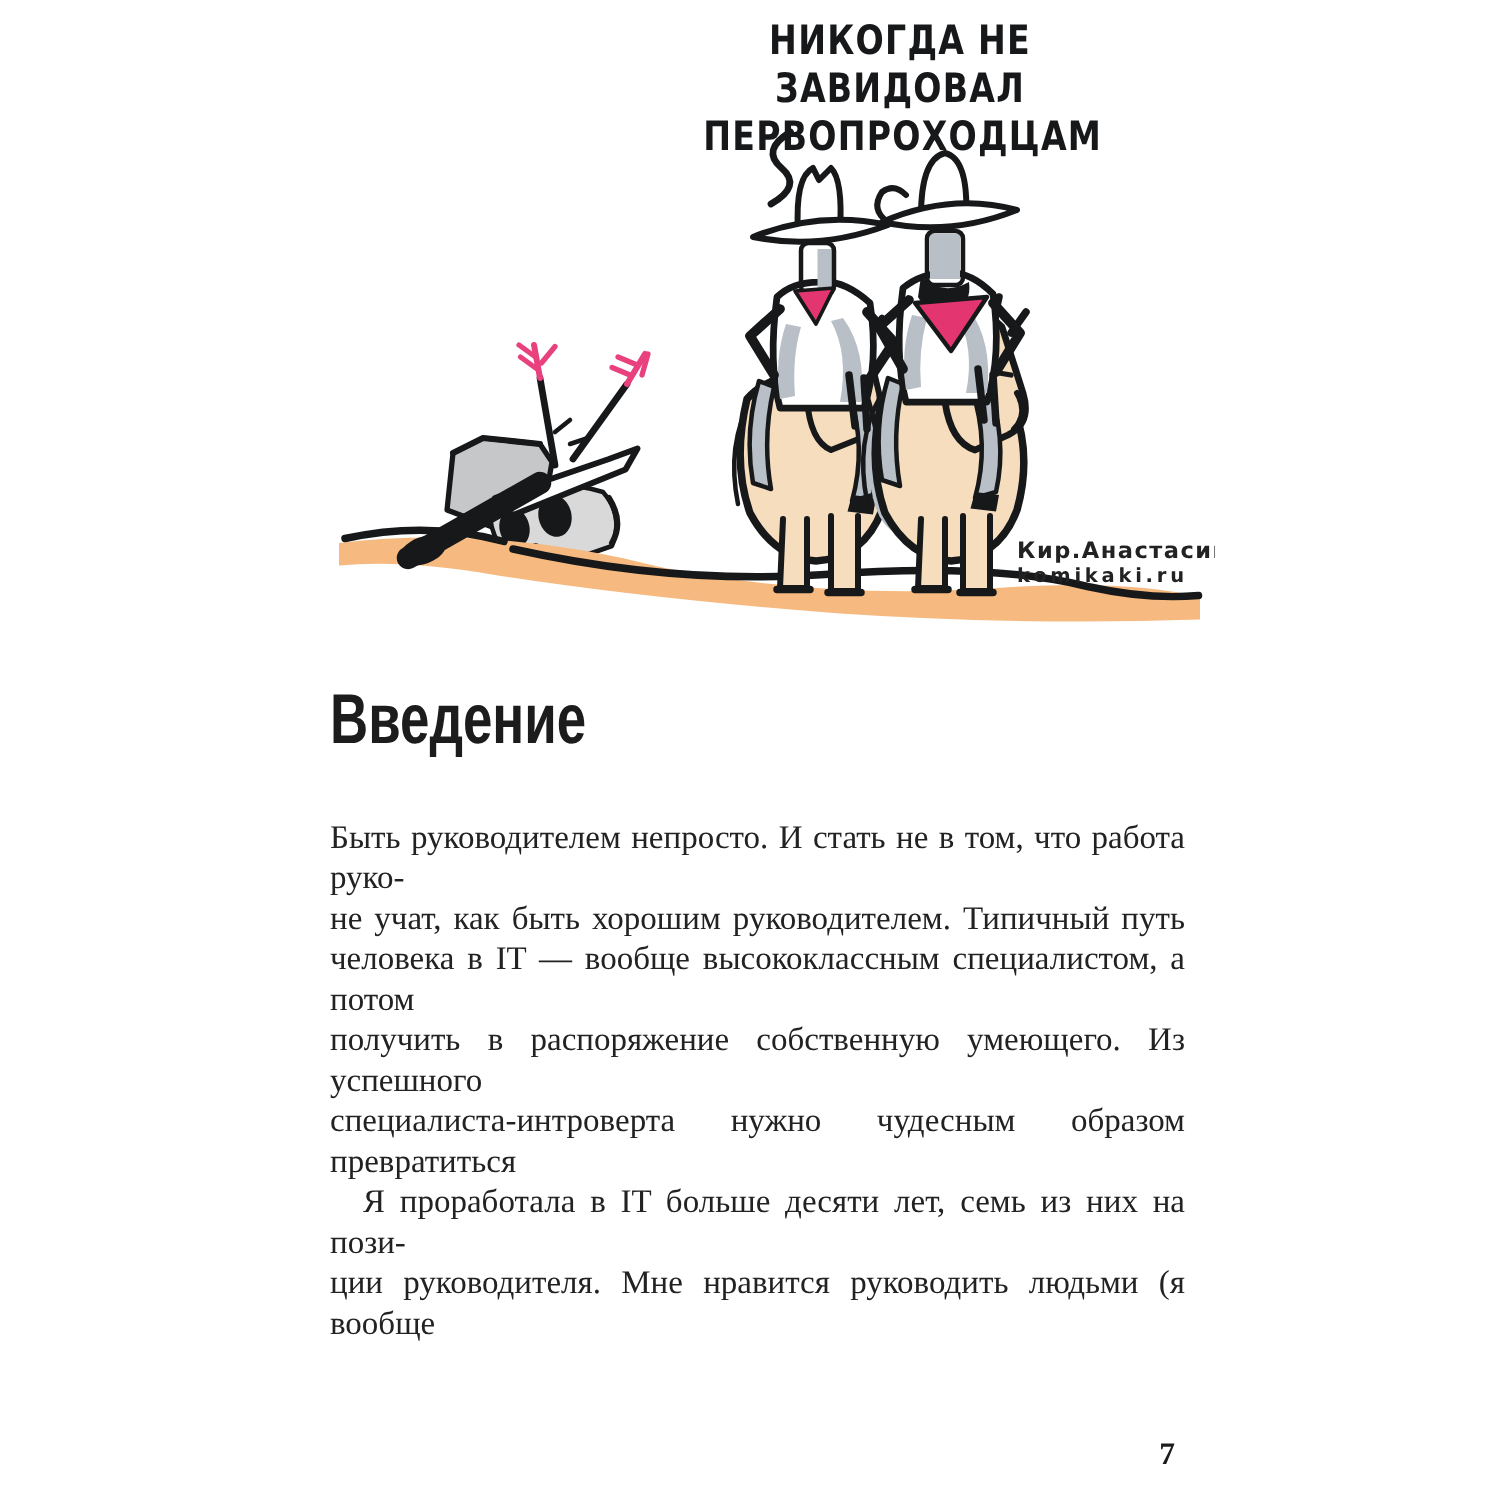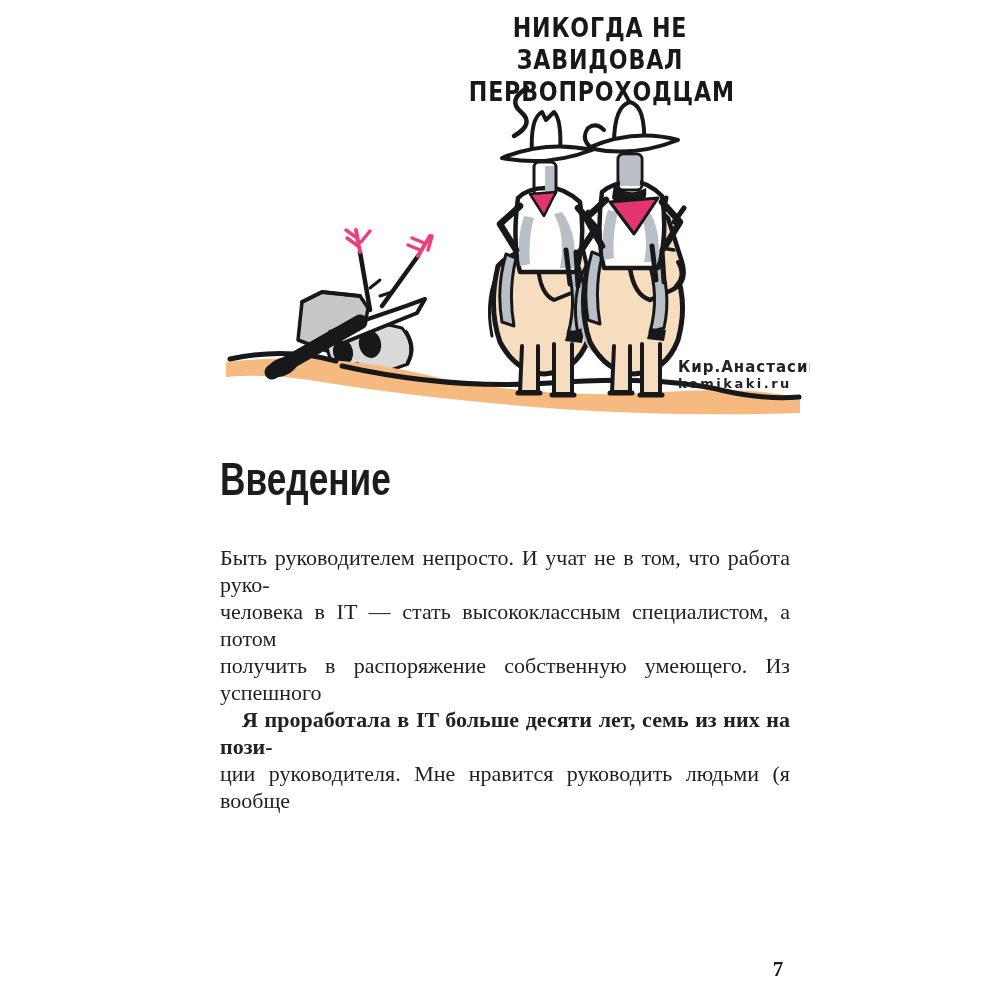--- a/index.html
+++ b/index.html
@@ -37,21 +37,21 @@
     font-size:47px; line-height:1; color:#1c1c1c;
     transform:scaleX(0.75); transform-origin:left center; white-space:nowrap;
   }
   
   .body-text {
     position:absolute; left:220px; top:544px; width:570px;
     font-size:22px; line-height:27px; color:#222222;
   }
   .body-text .line { text-align:justify; text-align-last:justify; }
   .body-text .line.para-end { text-align-last:auto; }
-  .body-text .line.indent { text-indent:22px;font-weight:bold; }
+  .body-text .line.indent { text-indent:22px; }
   
   .page-number {
     position:absolute; left:756px; top:957px; width:44px; text-align:center;
     font-family:"Liberation Serif", serif; font-weight:700; font-size:21px; color:#1b1b1b;
   }
 </style>
 </head>
 <body>
 
 <div class="page">
@@ -159,21 +159,23 @@
 
     <g>
       <text class="sig" x="468" y="372" font-size="15" letter-spacing="1">Кир.Анастасин</text>
       <text class="sig" x="468" y="388" font-size="13" letter-spacing="2.5">komikaki.ru</text>
     </g>
   </svg>
 
   <h1 class="heading">Введение</h1>
 
   <div class="body-text">
-      <div class="line">Быть руководителем непросто. И учат не в том, что работа руко-</div>
-      <div class="line">человека в IT — стать высококлассным специалистом, а потом</div>
+      <div class="line">Быть руководителем непросто. И стать не в том, что работа руко-</div>
+      <div class="line">не учат, как быть хорошим руководителем. Типичный путь</div>
+      <div class="line">человека в IT — вообще высококлассным специалистом, а потом</div>
       <div class="line">получить в распоряжение собственную умеющего. Из успешного</div>
+      <div class="line">специалиста-интроверта нужно чудесным образом превратиться</div>
       <div class="line indent">Я проработала в IT больше десяти лет, семь из них на пози-</div>
       <div class="line">ции руководителя. Мне нравится руководить людьми (я вообще</div>
     </div>
 
   <div class="page-number">7</div>
 </div>
 
 </body></html>

